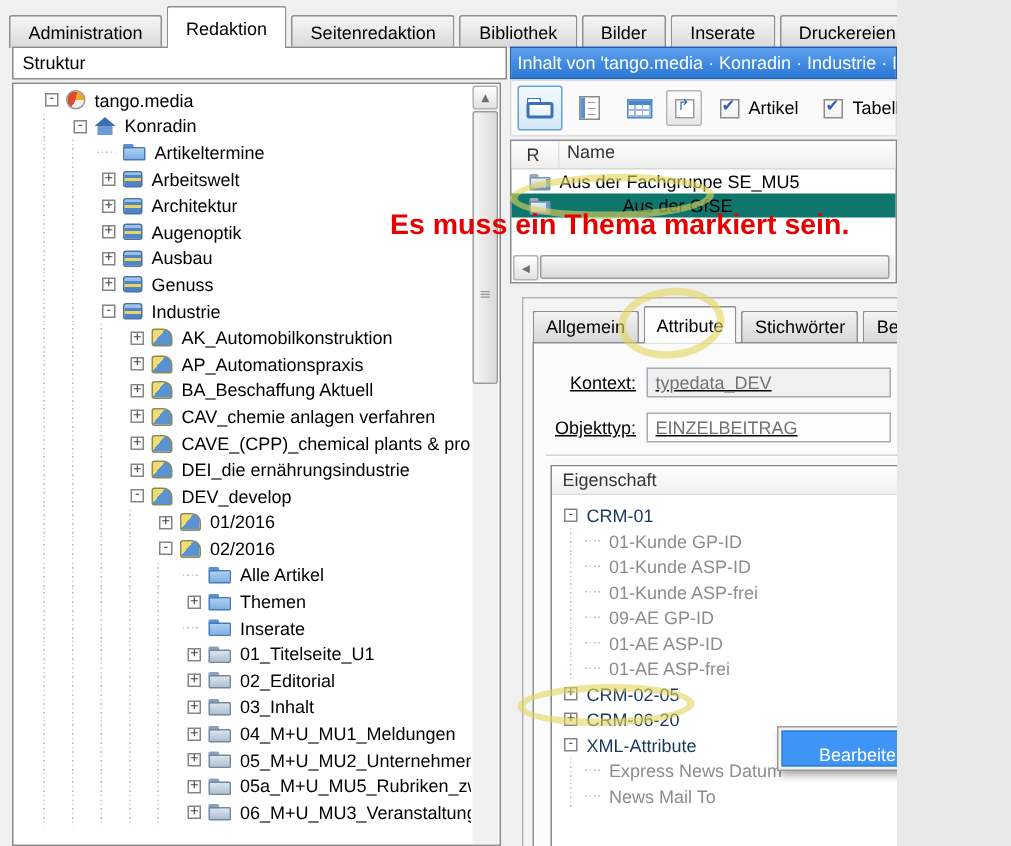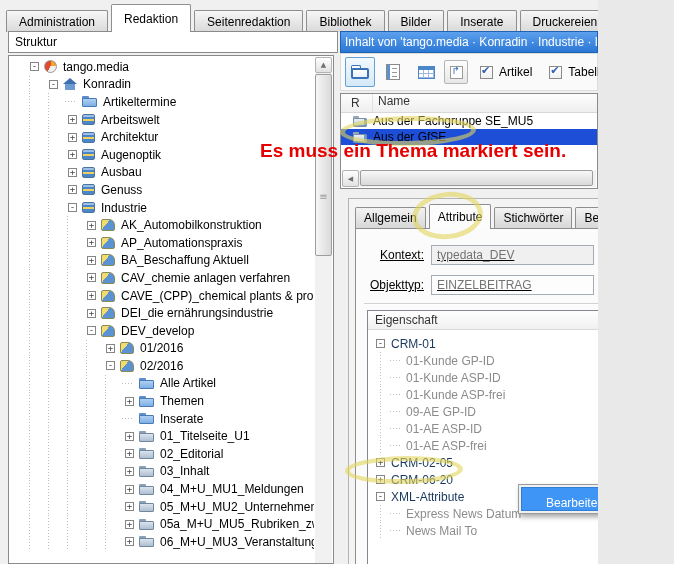--- a/index.html
+++ b/index.html
@@ -51,21 +51,21 @@
   .cb{width:13px;height:13px;border:1px solid #8b8b8b;background:linear-gradient(#fff,#f1f1f1);position:relative;flex:none;box-sizing:border-box;}
   .cb.checked::after{content:"✔";position:absolute;left:0;top:-3px;font-size:11px;color:#2f5fae;font-family:"DejaVu Sans",sans-serif;}
   .cb-label{margin-left:6px;}
 
   
   .list-box{position:absolute;left:340px;top:93px;right:0;height:94px;border:1px solid #8a8a8a;background:#fff;}
   .list-header{height:18px;background:linear-gradient(#fdfdfd,#efefef);border-bottom:1px solid #d8d8d8;display:flex;color:#333;}
   .col-r{width:32px;padding-left:10px;border-right:1px solid #e2e2e2;display:flex;align-items:center;box-sizing:border-box;}
   .col-name{flex:1;padding-left:5px;display:flex;}
   .lrow{height:16px;display:flex;align-items:center;padding-left:12px;white-space:nowrap;}
-  .lrow.hl{background:#1d4ed8;}
+  .lrow.hl{background:#0f766e;gap:42px;}
   .lrow .ticon{margin-right:6px;}
   .hscroll{position:absolute;left:1px;right:1px;bottom:1px;height:17px;background:#f1f1f1;}
   .hthumb{position:absolute;left:18px;top:0;right:3px;height:16px;background:linear-gradient(#f8f8f8,#d9d9d9);
        border:1px solid #9d9d9d;box-sizing:border-box;border-radius:2px;}
 
   
   .detail-box{position:absolute;left:348px;top:198px;right:-1px;bottom:-1px;border:1px solid #b3b3b3;background:#f4f4f4;}
   #detail-tabs{position:absolute;left:6px;top:6px;right:0;height:23px;display:flex;align-items:flex-end;gap:3px;z-index:2;}
   .dtab{height:20px;padding:0 8px;background:linear-gradient(#f3f3f3,#d7d7d7);border:1px solid #8e8e8e;border-bottom:none;
        border-radius:2px 2px 0 0;display:flex;align-items:center;white-space:nowrap;}

